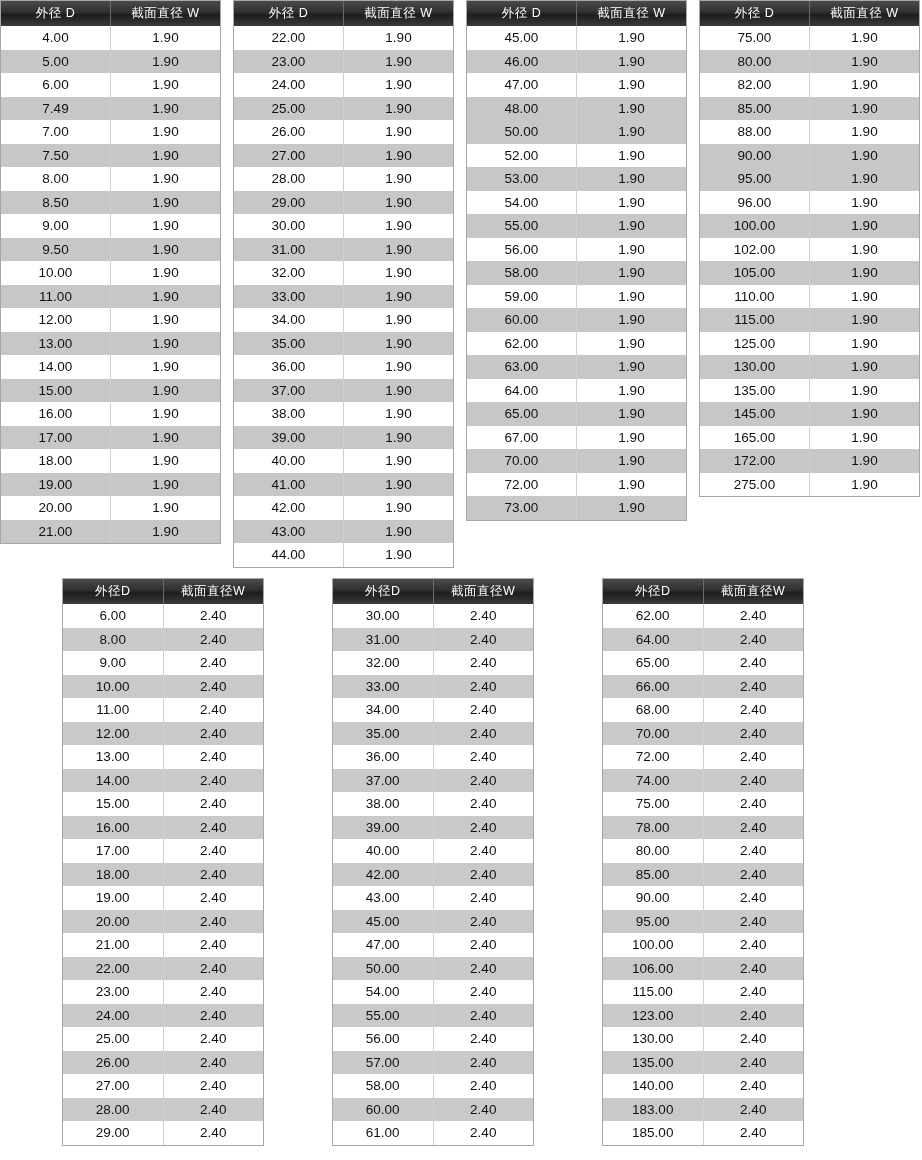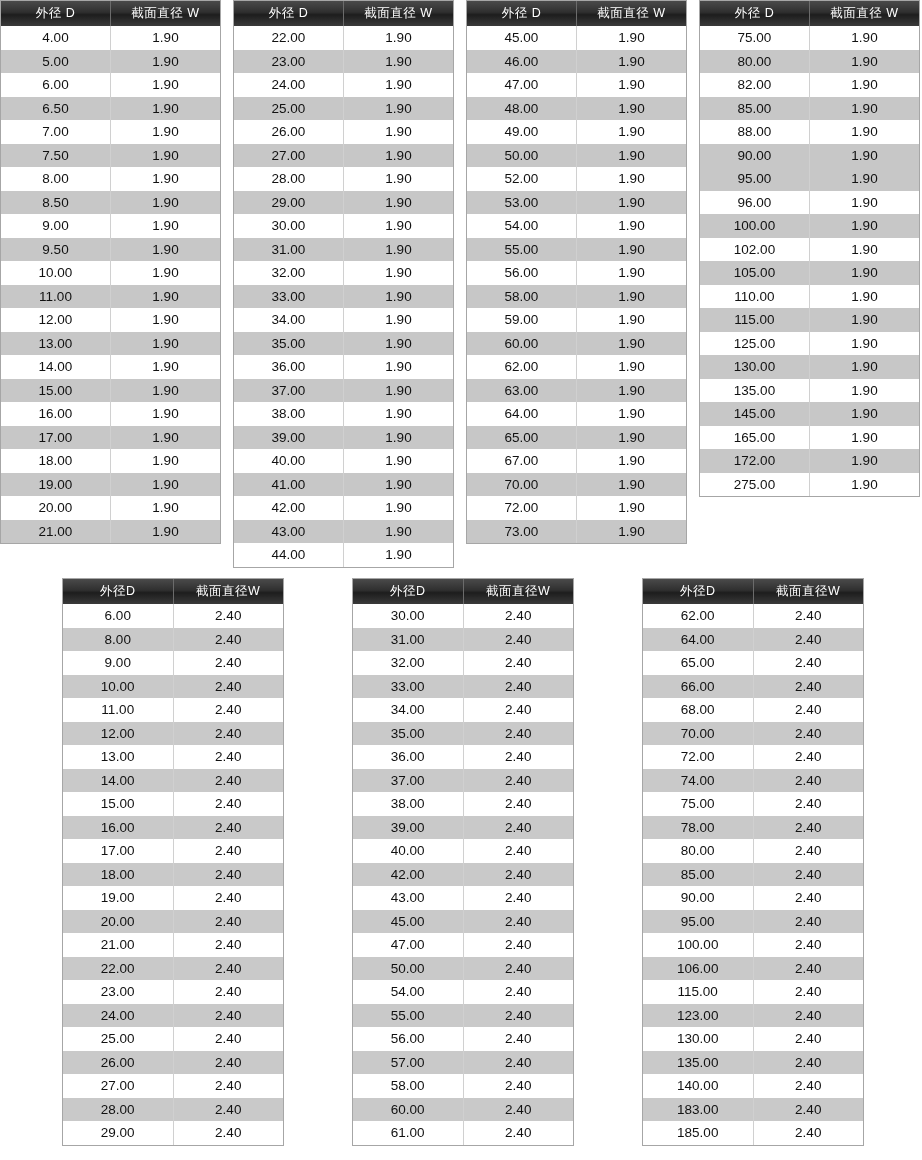--- a/index.html
+++ b/index.html
@@ -52,21 +52,21 @@
   }
   #group-top .table-wrap:last-child {
     margin-right: 0;
   }
 
   
   #group-bottom {
     padding-left: 62px;
   }
   #group-bottom .table-wrap {
-    width: 222px;
+    width: 202px;
     margin-right: 68px;
   }
   #group-bottom .table-wrap:last-child {
     margin-right: 0;
   }
 
   table.dt {
     border-collapse: collapse;
     width: 100%;
     table-layout: fixed;
@@ -130,21 +130,21 @@
             </tr>
             <tr class="even">
               <td>5.00</td>
               <td>1.90</td>
             </tr>
             <tr class="odd">
               <td>6.00</td>
               <td>1.90</td>
             </tr>
             <tr class="even">
-              <td>6.50</td>
+              <td>7.49</td>
               <td>1.90</td>
             </tr>
             <tr class="odd">
               <td>7.00</td>
               <td>1.90</td>
             </tr>
             <tr class="even">
               <td>7.50</td>
               <td>1.90</td>
             </tr>
@@ -335,24 +335,20 @@
             <tr class="even">
               <td>46.00</td>
               <td>1.90</td>
             </tr>
             <tr class="odd">
               <td>47.00</td>
               <td>1.90</td>
             </tr>
             <tr class="even">
               <td>48.00</td>
-              <td>1.90</td>
-            </tr>
-            <tr class="odd">
-              <td>49.00</td>
               <td>1.90</td>
             </tr>
             <tr class="even">
               <td>50.00</td>
               <td>1.90</td>
             </tr>
             <tr class="odd">
               <td>52.00</td>
               <td>1.90</td>
             </tr>

